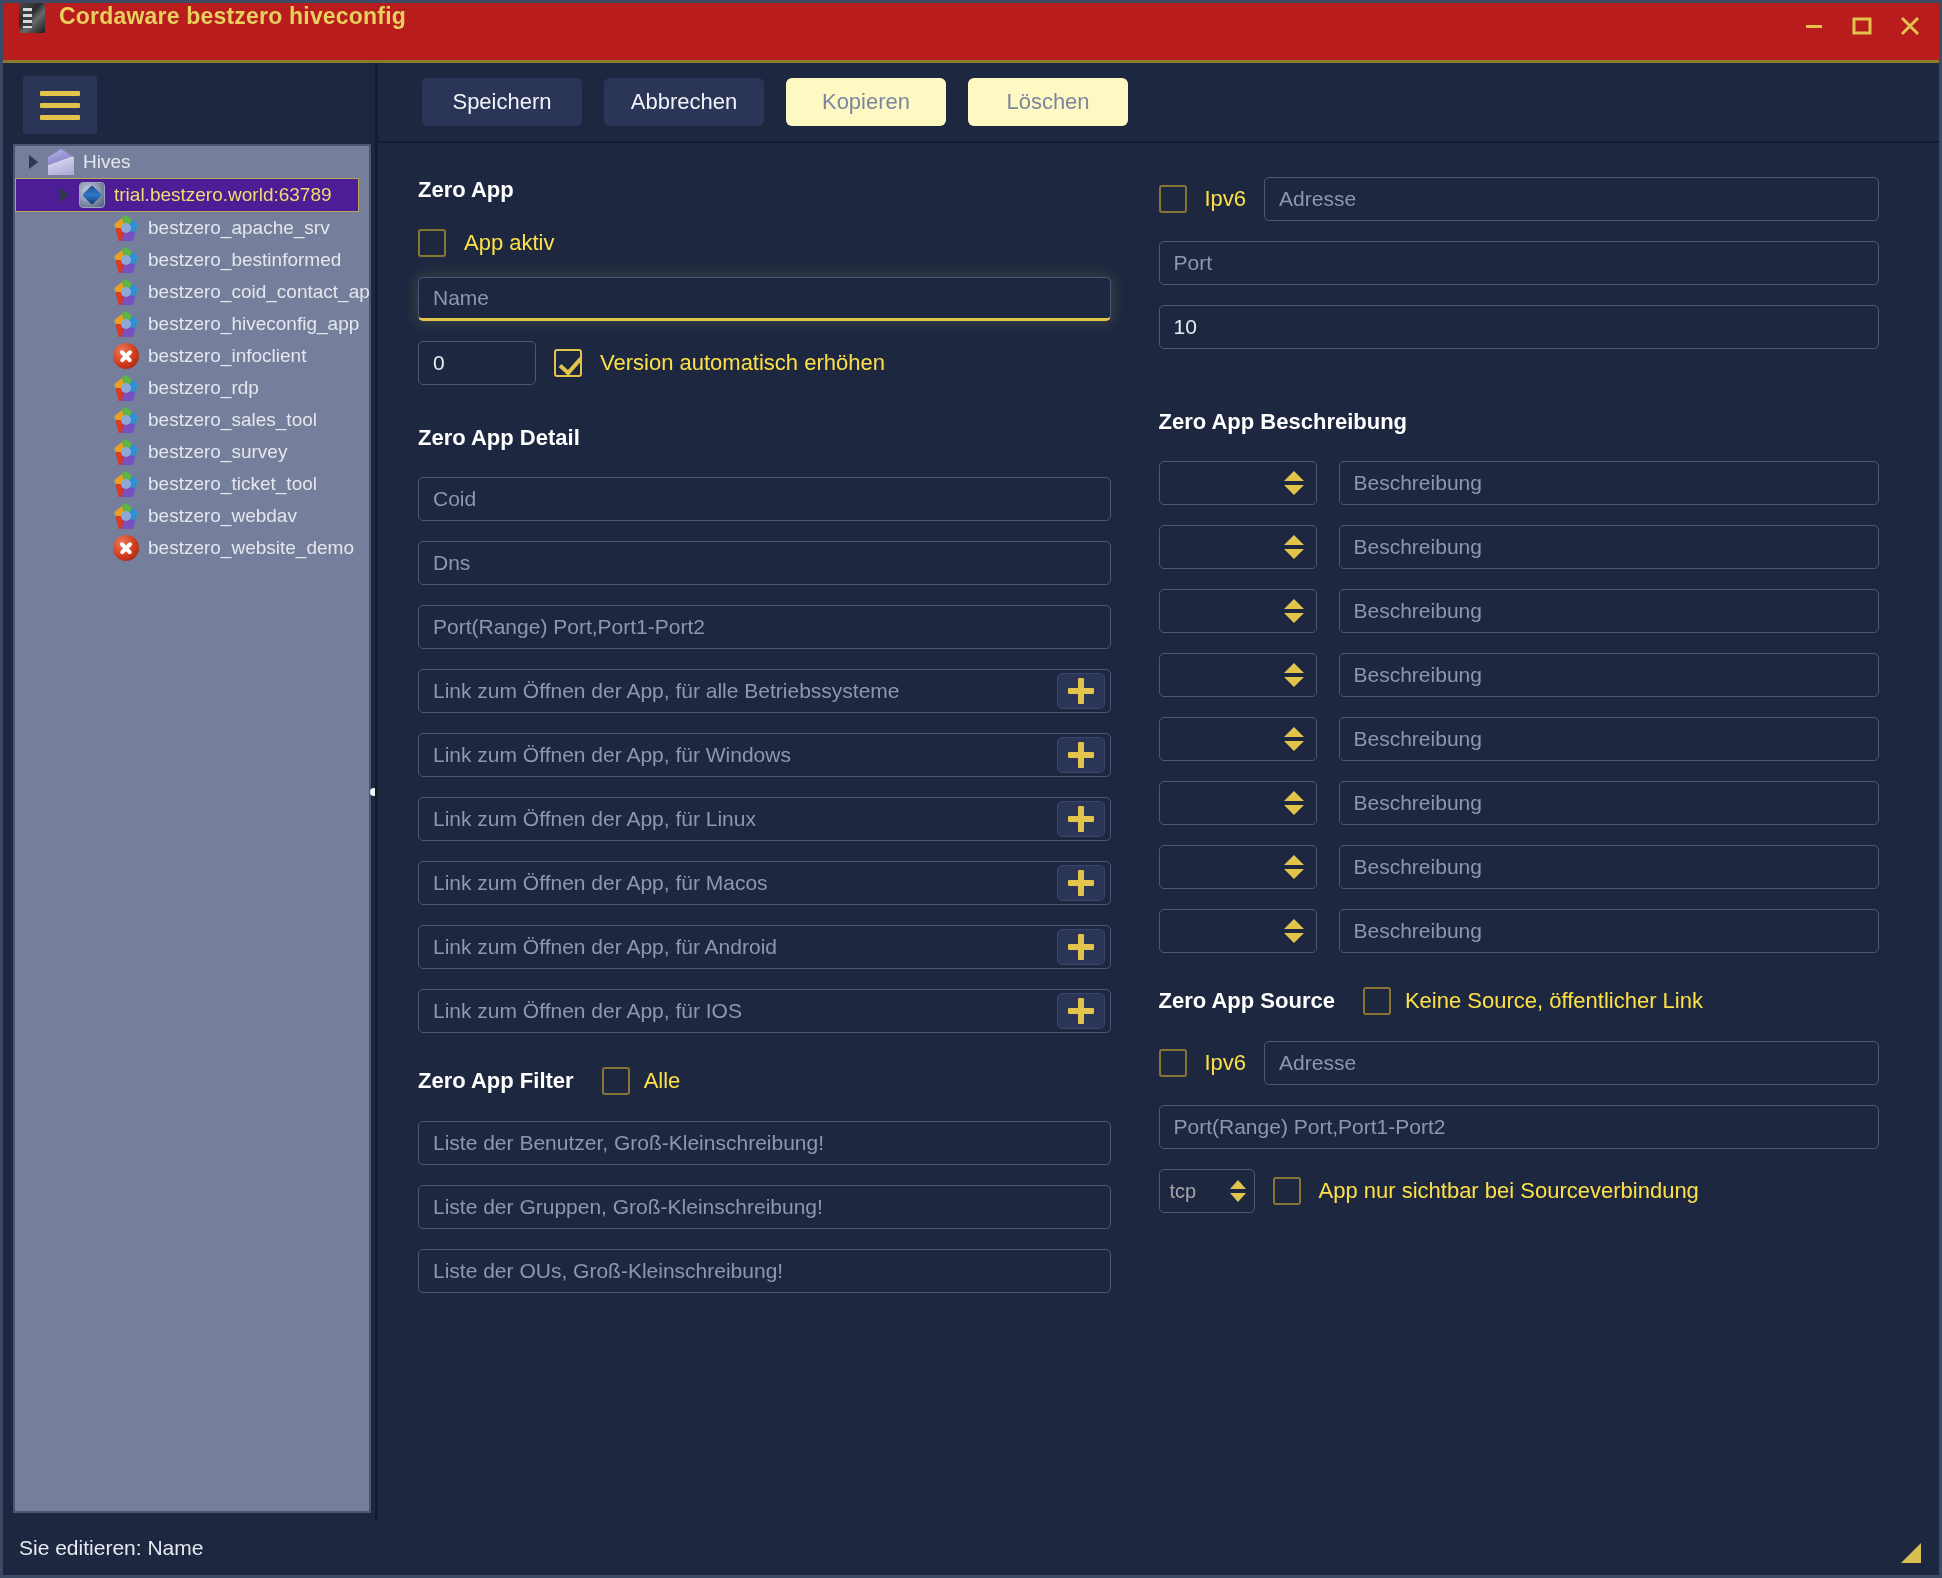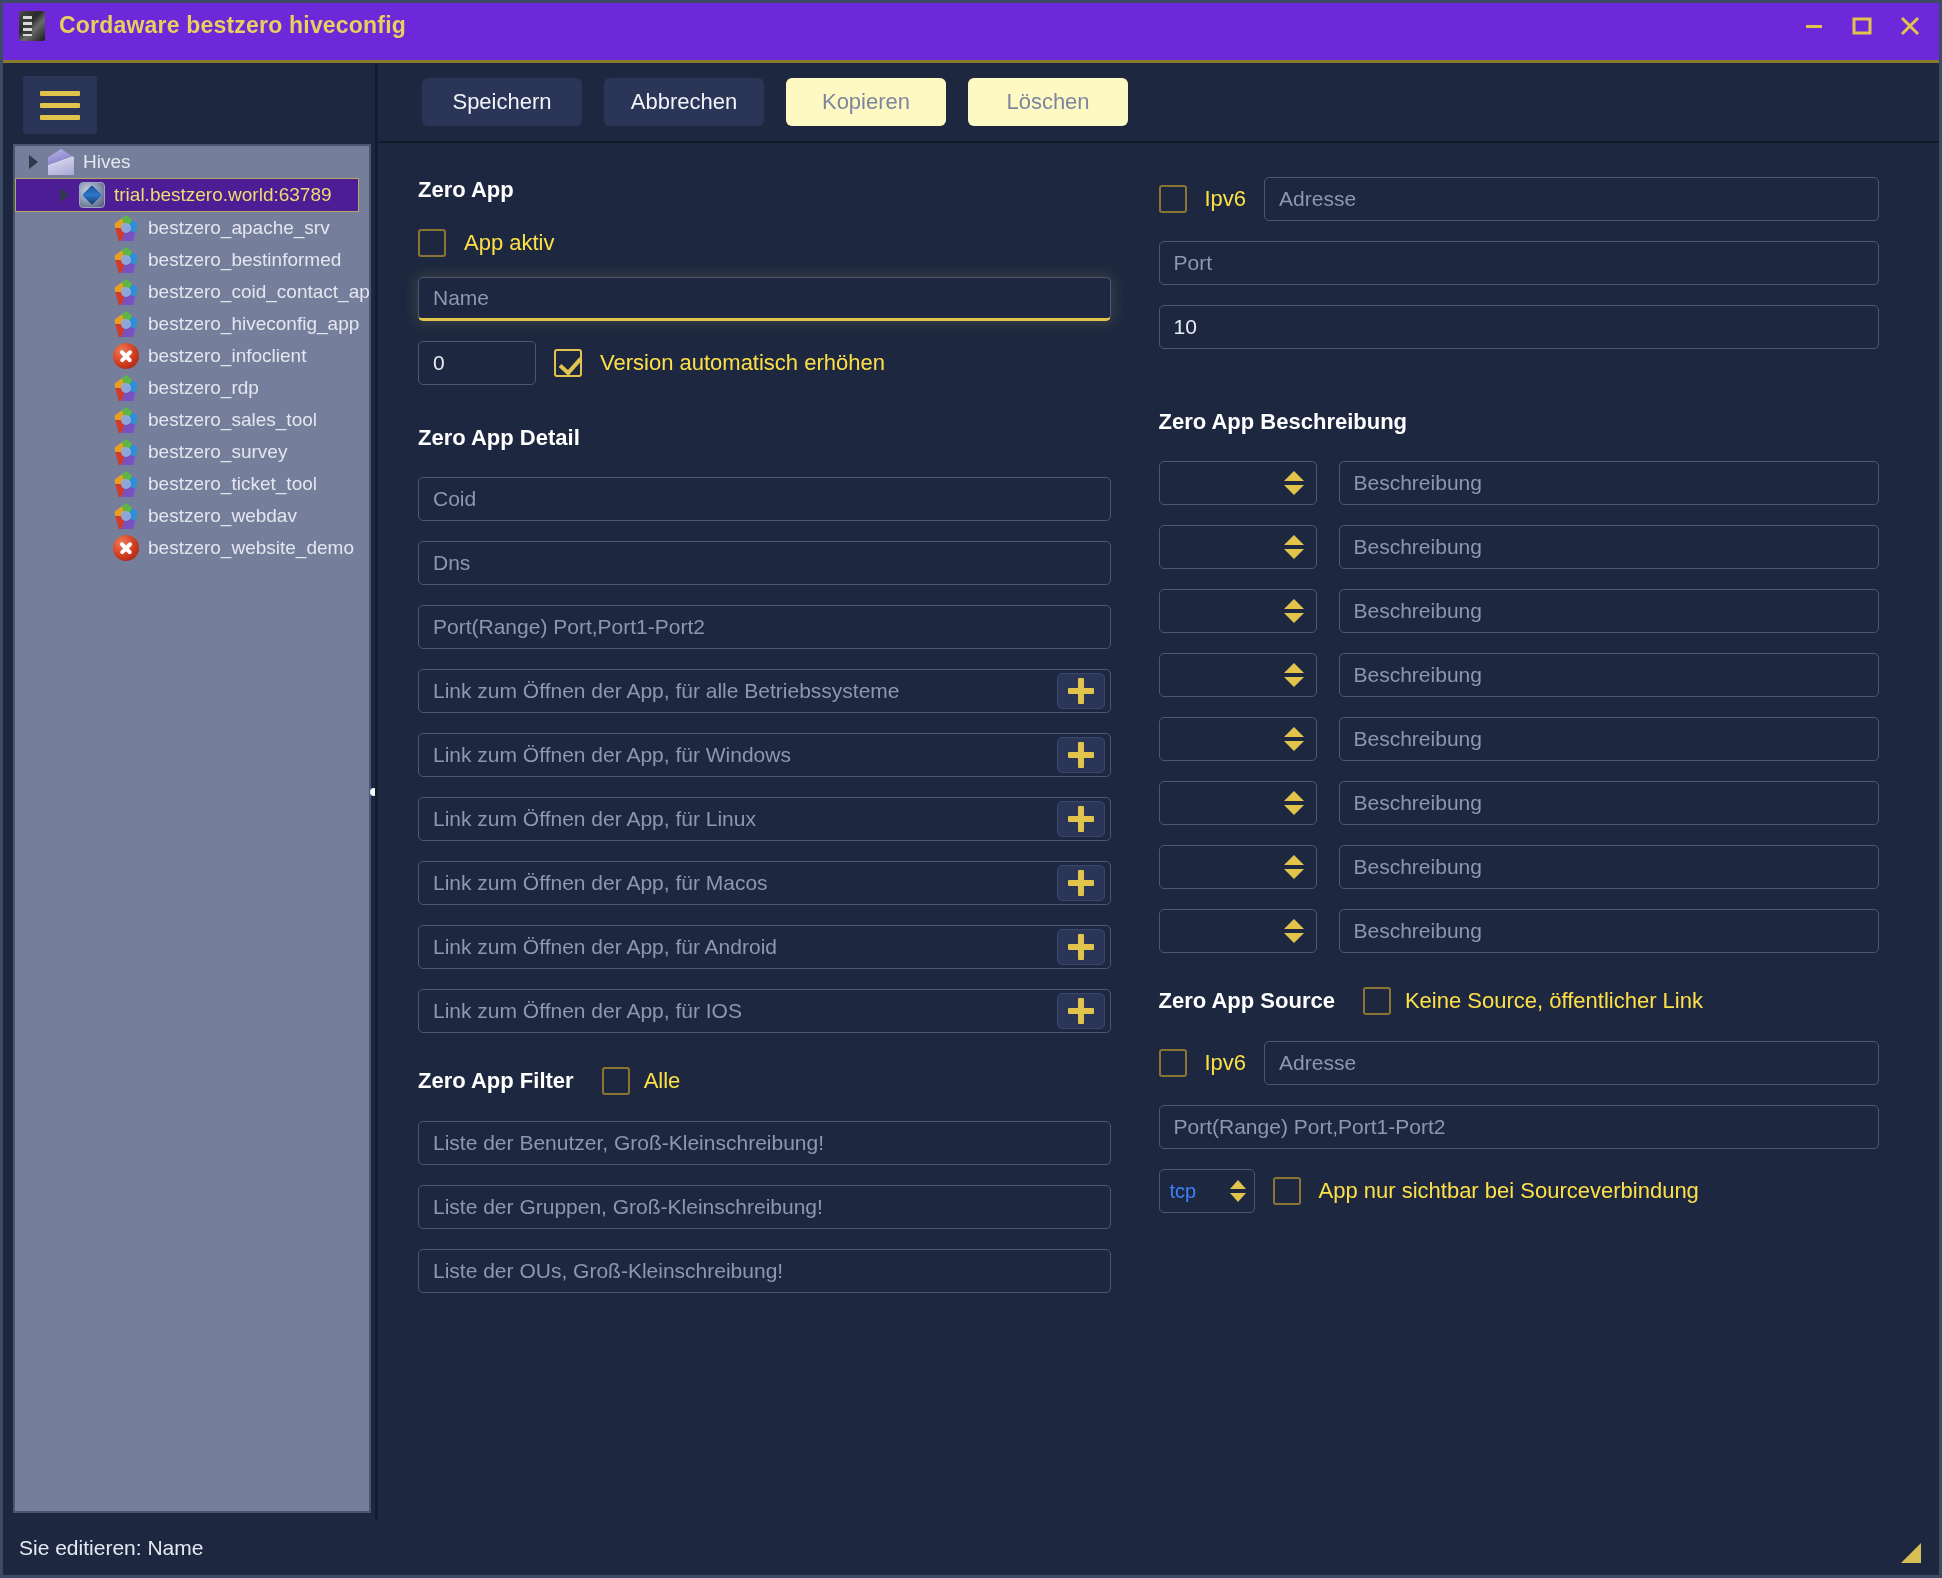--- a/index.html
+++ b/index.html
@@ -11,23 +11,23 @@
   }
   .window {
     position: absolute; inset: 0;
     background: #1d2840;
     border: 3px solid #3d4a66;
     display: flex; flex-direction: column;
   }
   
   .titlebar {
     height: 60px; flex: 0 0 60px;
-    background: #6d28d9;
+    background: #b91c1c;
     border-bottom: 3px solid #8a7a2e;
-    display: flex; align-items: center;
+    display: flex; align-items: flex-start;
     padding: 0 6px 12px 16px;
     position: relative;
   }
   .app-icon {
     width: 26px; height: 30px; margin-right: 14px;
     background: linear-gradient(135deg,#4b4b4b 0%,#2a2a2a 40%,#6a6a6a 60%,#1a1a1a 100%);
     border-radius: 2px;
     position: relative;
     flex: 0 0 auto;
   }
@@ -229,21 +229,21 @@
     content:""; position: absolute; background:#e2c44d; border-radius:1px;
   }
   .plus::before{ width: 26px; height: 6px; }
   .plus::after { width: 6px;  height: 26px; }
 
   .desc-row { display: flex; gap: 22px; margin-bottom: 20px; }
   .spin {
     width: 158px; height: 44px; flex: 0 0 auto;
     border: 1px solid #4c5776; border-radius: 5px;
     position: relative; background: transparent;
-    color:#3b82f6; font-size:21px; font-family:inherit; padding: 0 40px 0 14px;
+    color:#a3a3a3; font-size:21px; font-family:inherit; padding: 0 40px 0 14px;
     outline: none;
     display:flex; align-items:center;
   }
   .spin .arrs {
     position: absolute; right: 12px; top: 50%; transform: translateY(-50%);
     display: flex; flex-direction: column; gap: 4px;
   }
   .arr-up, .arr-dn { width: 0; height: 0; }
   .arr-up { border-left: 10px solid transparent; border-right: 10px solid transparent; border-bottom: 10px solid #e2c44d; }
   .arr-dn { border-left: 10px solid transparent; border-right: 10px solid transparent; border-top: 10px solid #e2c44d; }

